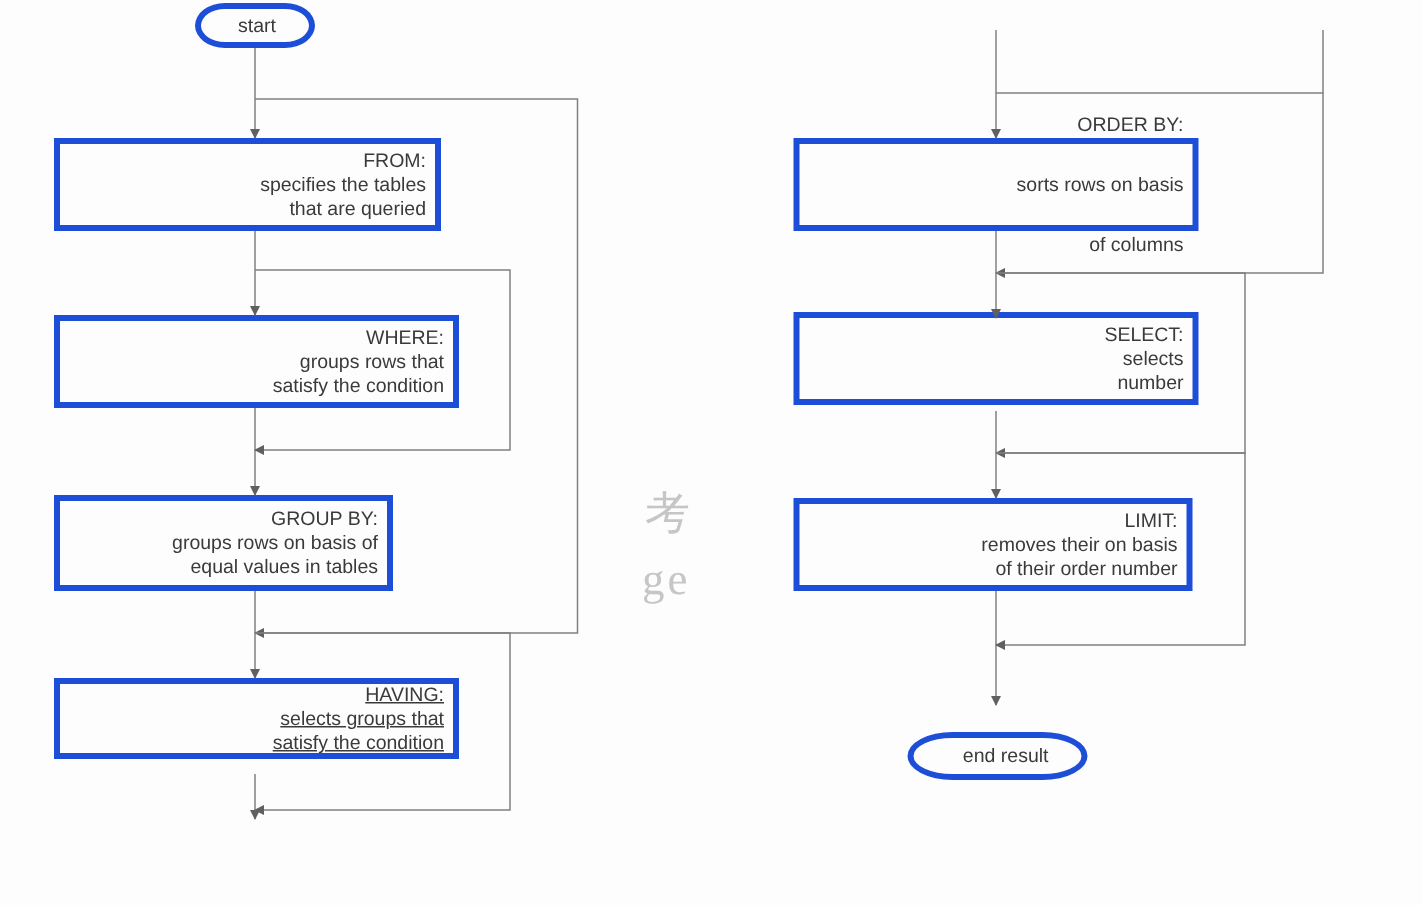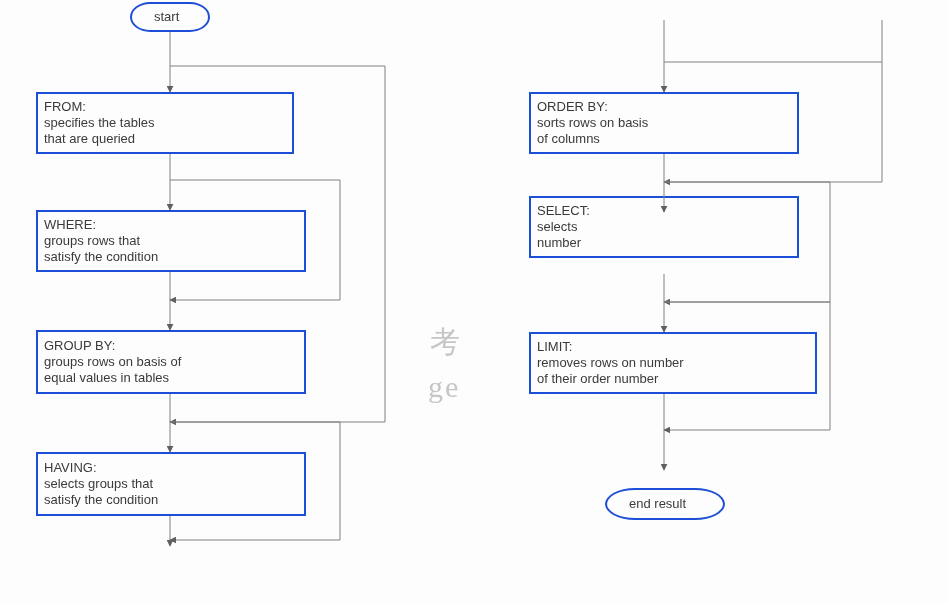--- a/index.html
+++ b/index.html
@@ -8,28 +8,28 @@
     width: 948px;
     height: 603px;
     background: #fdfdfd;
     font-family: Arial, Helvetica, sans-serif;
     font-size: 13px;
     color: #3a3a3a;
     position: relative;
   }
   .node {
     position: absolute;
-    border: 2px solid #1d4ed8;
+    border: 4px solid #1d4ed8;
     background: #fdfdfd;
     box-sizing: border-box;
     text-align: center;
     display: flex;
     flex-direction: column;
     justify-content: center;
-    align-items: flex-start;
+    align-items: flex-end;
     line-height: 1.25;
     padding: 4px 6px;
   }
   .terminal {
     border-radius: 50% / 100%;
     padding: 4px 22px;
   }
   .node-title {
     font-weight: normal;
   }
@@ -59,47 +59,47 @@
   <span>specifies the tables</span>
   <span>that are queried</span>
 </div>
 
 <div class="node" style="left:36px; top:210px; width:270px; height:62px;">
   <span class="node-title">WHERE:</span>
   <span>groups rows that</span>
   <span>satisfy the condition</span>
 </div>
 
-<div class="node" style="left:36px; top:330px; width:270px; height:64px;">
+<div class="node" style="left:36px; top:330px; width:226px; height:64px;">
   <span class="node-title">GROUP BY:</span>
   <span>groups rows on basis of</span>
   <span>equal values in tables</span>
 </div>
 
-<div class="node" style="left:36px; top:452px; width:270px; height:64px;">
+<div class="node" style="left:36px; top:452px; width:270px; height:54px;text-decoration:underline;">
   <span class="node-title">HAVING:</span>
   <span>selects groups that</span>
   <span>satisfy the condition</span>
 </div>
 
-<div class="node" style="left:529px; top:92px; width:270px; height:62px;">
+<div class="node" style="left:529px; top:92px; width:270px; height:62px;gap:24px;">
   <span class="node-title">ORDER BY:</span>
   <span>sorts rows on basis</span>
   <span>of columns</span>
 </div>
 
-<div class="node" style="left:529px; top:196px; width:270px; height:62px;">
+<div class="node" style="left:529px; top:208px; width:270px; height:62px;">
   <span class="node-title">SELECT:</span>
   <span>selects</span>
   <span>number</span>
 </div>
 
-<div class="node" style="left:529px; top:332px; width:288px; height:62px;">
+<div class="node" style="left:529px; top:332px; width:266px; height:62px;">
   <span class="node-title">LIMIT:</span>
-  <span>removes rows on number</span>
+  <span>removes their on basis</span>
   <span>of their order number</span>
 </div>
 
 <div class="node terminal" style="left:605px; top:488px; width:120px; height:32px;">
   <span>end result</span>
 </div>
 
 <div class="watermark" style="left:430px; top:322px;">考</div>
 <div class="watermark" style="left:428px; top:370px; letter-spacing:2px;">ge</div>
 

